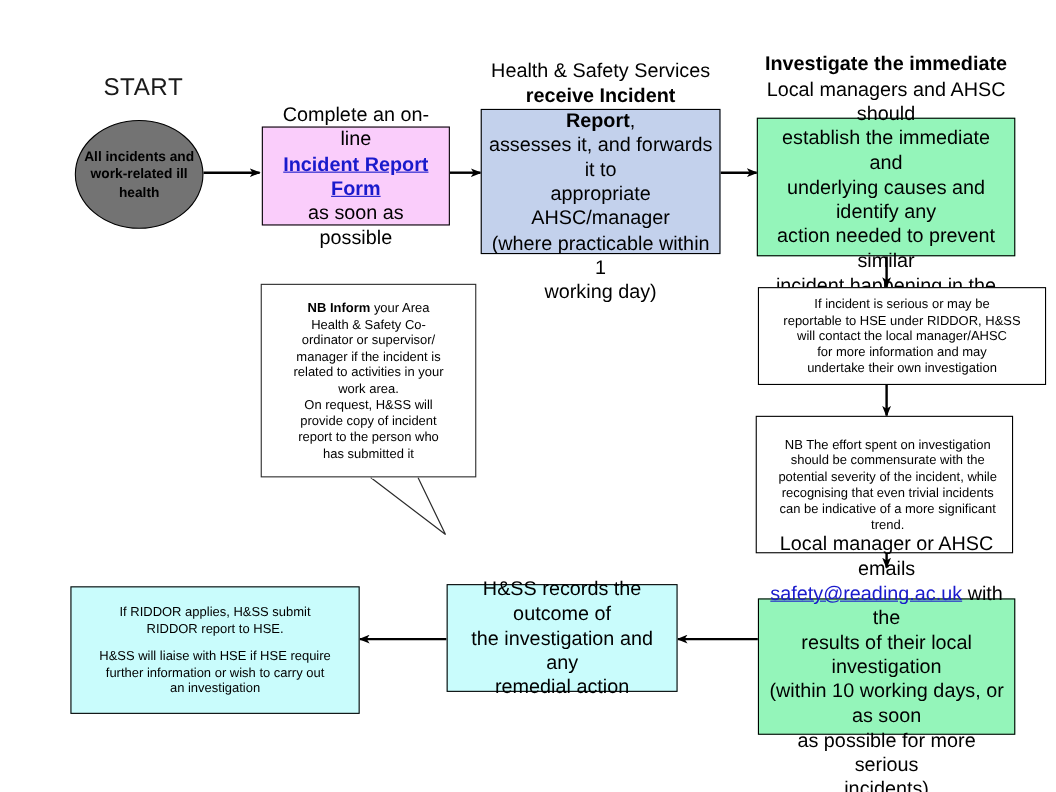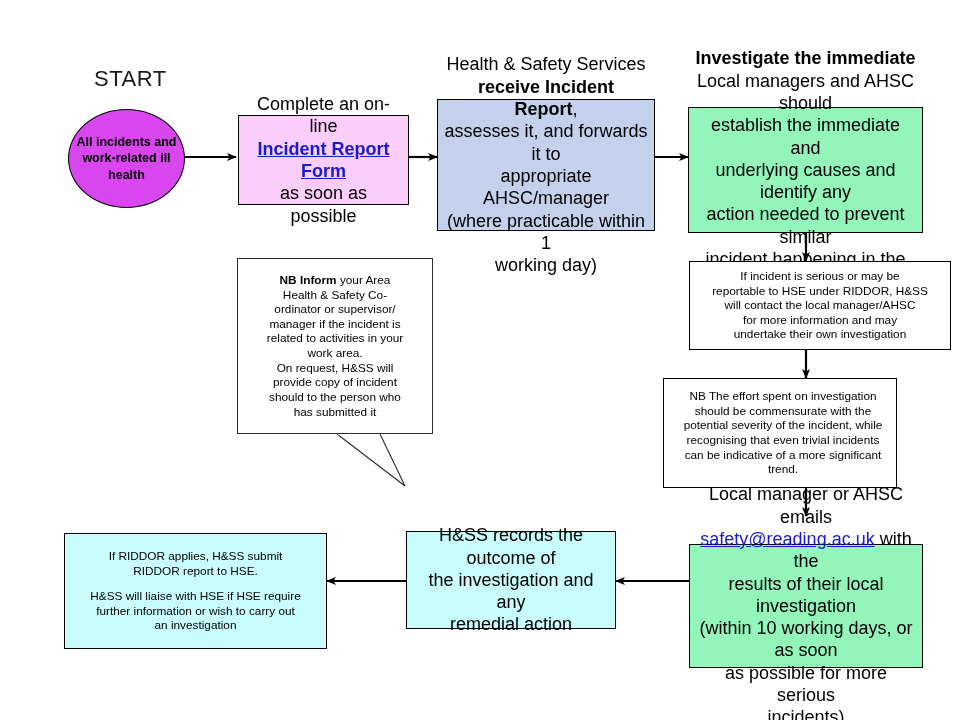--- a/index.html
+++ b/index.html
@@ -34,21 +34,21 @@
     font-size: 18px;
     padding: 3px 6px;
   }
   .node .inner { width: 100%; }
 
   .start-circle {
     position: absolute;
     box-sizing: border-box;
     border: 1px solid #000000;
     border-radius: 50%;
-    background: #d946ef;
+    background: #737373;
     display: flex;
     align-items: center;
     justify-content: center;
     text-align: center;
     font-weight: bold;
     font-size: 12.5px;
     line-height: 1.32;
   }
 
   .start-label {
@@ -171,21 +171,21 @@
   <div class="node white" style="left:689px; top:261px; width:262px; height:89px; font-size:11.8px;">
     <div class="inner">
       <span>If incident is serious or may be</span><br>
       <span>reportable to HSE under RIDDOR, H&amp;SS</span><br>
       <span>will contact the local manager/AHSC</span><br>
       <span>for more information and may</span><br>
       <span>undertake their own investigation</span>
     </div>
   </div>
 
-  <div class="node white" style="left:663px; top:378px; width:234px; height:110px; font-size:11.8px;padding-left:12px;">
+  <div class="node white" style="left:687px; top:378px; width:234px; height:125px; font-size:11.8px;padding-left:12px;">
     <div class="inner">
       <span>NB The effort spent on investigation</span><br>
       <span>should be commensurate with the</span><br>
       <span>potential severity of the incident, while</span><br>
       <span>recognising that even trivial incidents</span><br>
       <span>can be indicative of a more significant</span><br>
       <span>trend.</span>
     </div>
   </div>
 
@@ -222,18 +222,18 @@
   <div class="node white" style="left:237px; top:258px; width:196px; height:176px; font-size:11.8px; border-color:#2b2b2b;">
     <div class="inner">
       <span class="b">NB Inform</span><span> your Area</span><br>
       <span>Health &amp; Safety Co-</span><br>
       <span>ordinator or supervisor/</span><br>
       <span>manager if the incident is</span><br>
       <span>related to activities in your</span><br>
       <span>work area.</span><br>
       <span>On request, H&amp;SS will</span><br>
       <span>provide copy of incident</span><br>
-      <span>should to the person who</span><br>
+      <span>report to the person who</span><br>
       <span>has submitted it</span>
     </div>
   </div>
 
 </div>
 
 </body></html>

